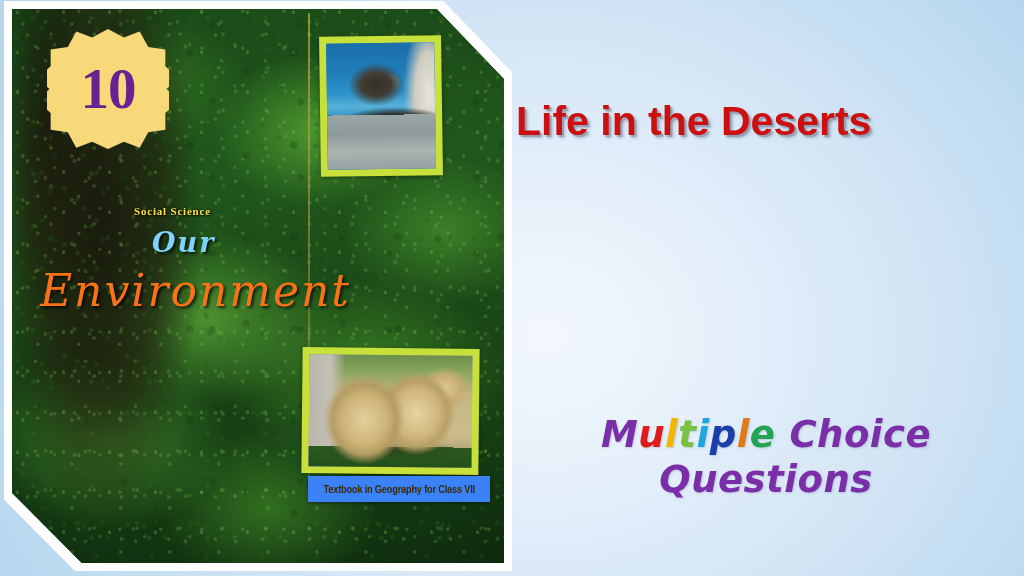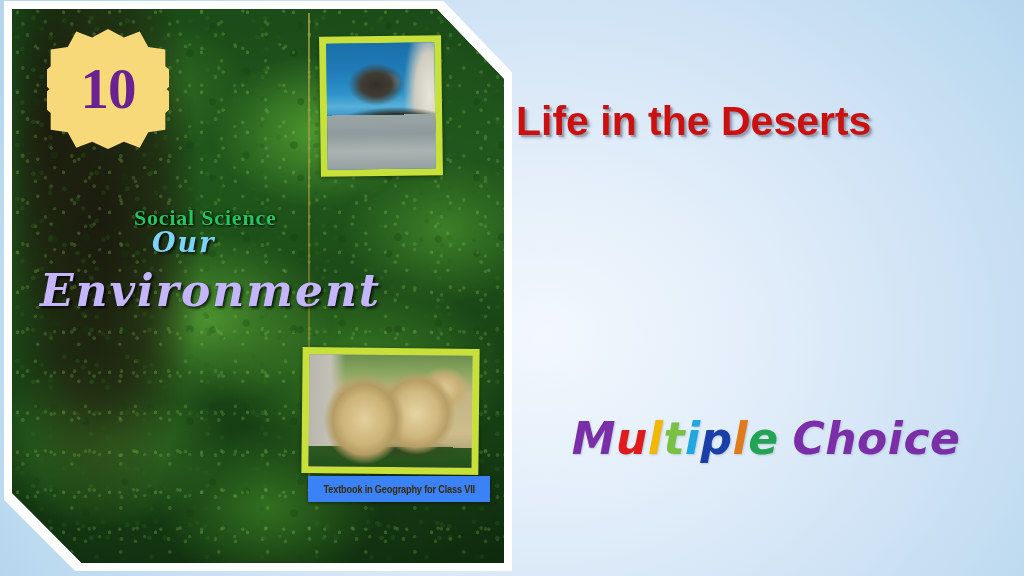--- a/index.html
+++ b/index.html
@@ -247,24 +247,24 @@
       
       linear-gradient(to bottom, #6d8f4f 0%, #86a45c 14%, #c3b585 34%, #cdbd8c 70%, #9a8f63 100%);
     background-repeat: no-repeat;
   }
 
   
   .cover-subject {
     position: absolute;
     left: 122px;
     top: 196px;
-    color: #22c55e;
+    color: #fde047;
     font-family: "Liberation Serif", serif;
     font-weight: bold;
-    font-size: 22px;
+    font-size: 11px;
     letter-spacing: 0.8px;
     text-shadow: 1px 1px 2px rgba(0,0,0,0.85), 0 0 3px rgba(0,0,0,0.7);
     white-space: nowrap;
   }
   .cover-title-1 {
     position: absolute;
     left: 140px;
     top: 218px;
     color: #7dd3fc;
     font-family: "DejaVu Serif", serif;
@@ -272,24 +272,24 @@
     font-weight: bold;
     font-size: 27px;
     letter-spacing: 2px;
     text-shadow: 2px 2px 3px rgba(0,0,0,0.75);
     white-space: nowrap;
   }
   .cover-title-2 {
     position: absolute;
     left: 28px;
     top: 256px;
-    color: #c4b5fd;
+    color: #f97316;
     font-family: "DejaVu Serif", serif;
     font-style: italic;
-    font-weight: bold;
+    font-weight: normal;
     font-size: 44px;
     letter-spacing: 2px;
     text-shadow: 2px 2px 3px rgba(0,0,0,0.75);
     white-space: nowrap;
   }
   .cover-strap {
     position: absolute;
     left: 296px;
     top: 467px;
     width: 182px;
@@ -333,21 +333,21 @@
     left: 516px;
     top: 412px;
     width: 500px;
     text-align: center;
     font-family: "DejaVu Sans", sans-serif;
     font-weight: bold;
     font-style: italic;
   }
   .mcq-line {
     display: block;
-    font-size: 44px;
+    font-size: 37px;
     line-height: 1.22;
     letter-spacing: 0.5px;
     white-space: nowrap;
     text-shadow: 1px 1px 2px rgba(120,135,160,0.35);
   }
   .mcq-line .sp {
     display: inline-block;
     width: 14px;
   }
 </style>
@@ -390,15 +390,16 @@
       </div>
     </div>
   </div>
 
   <div class="slide-title">Life in the Deserts</div>
 
   <div class="mcq-block">
     <span class="mcq-line">
       <span id="mcq-multiple"><span style="color: rgb(122, 47, 168);">M</span><span style="color: rgb(224, 27, 27);">u</span><span style="color: rgb(242, 183, 5);">l</span><span style="color: rgb(122, 192, 67);">t</span><span style="color: rgb(31, 167, 224);">i</span><span style="color: rgb(27, 63, 168);">p</span><span style="color: rgb(224, 123, 27);">l</span><span style="color: rgb(35, 164, 85);">e</span></span><span class="sp"></span><span id="mcq-choice" style="color: rgb(122, 47, 168);">Choice</span>
     </span>
+    <span class="mcq-line" id="mcq-questions" style="color: rgb(122, 47, 168);">Questions</span>
   </div>
 
 </div>
 
 </body></html>

